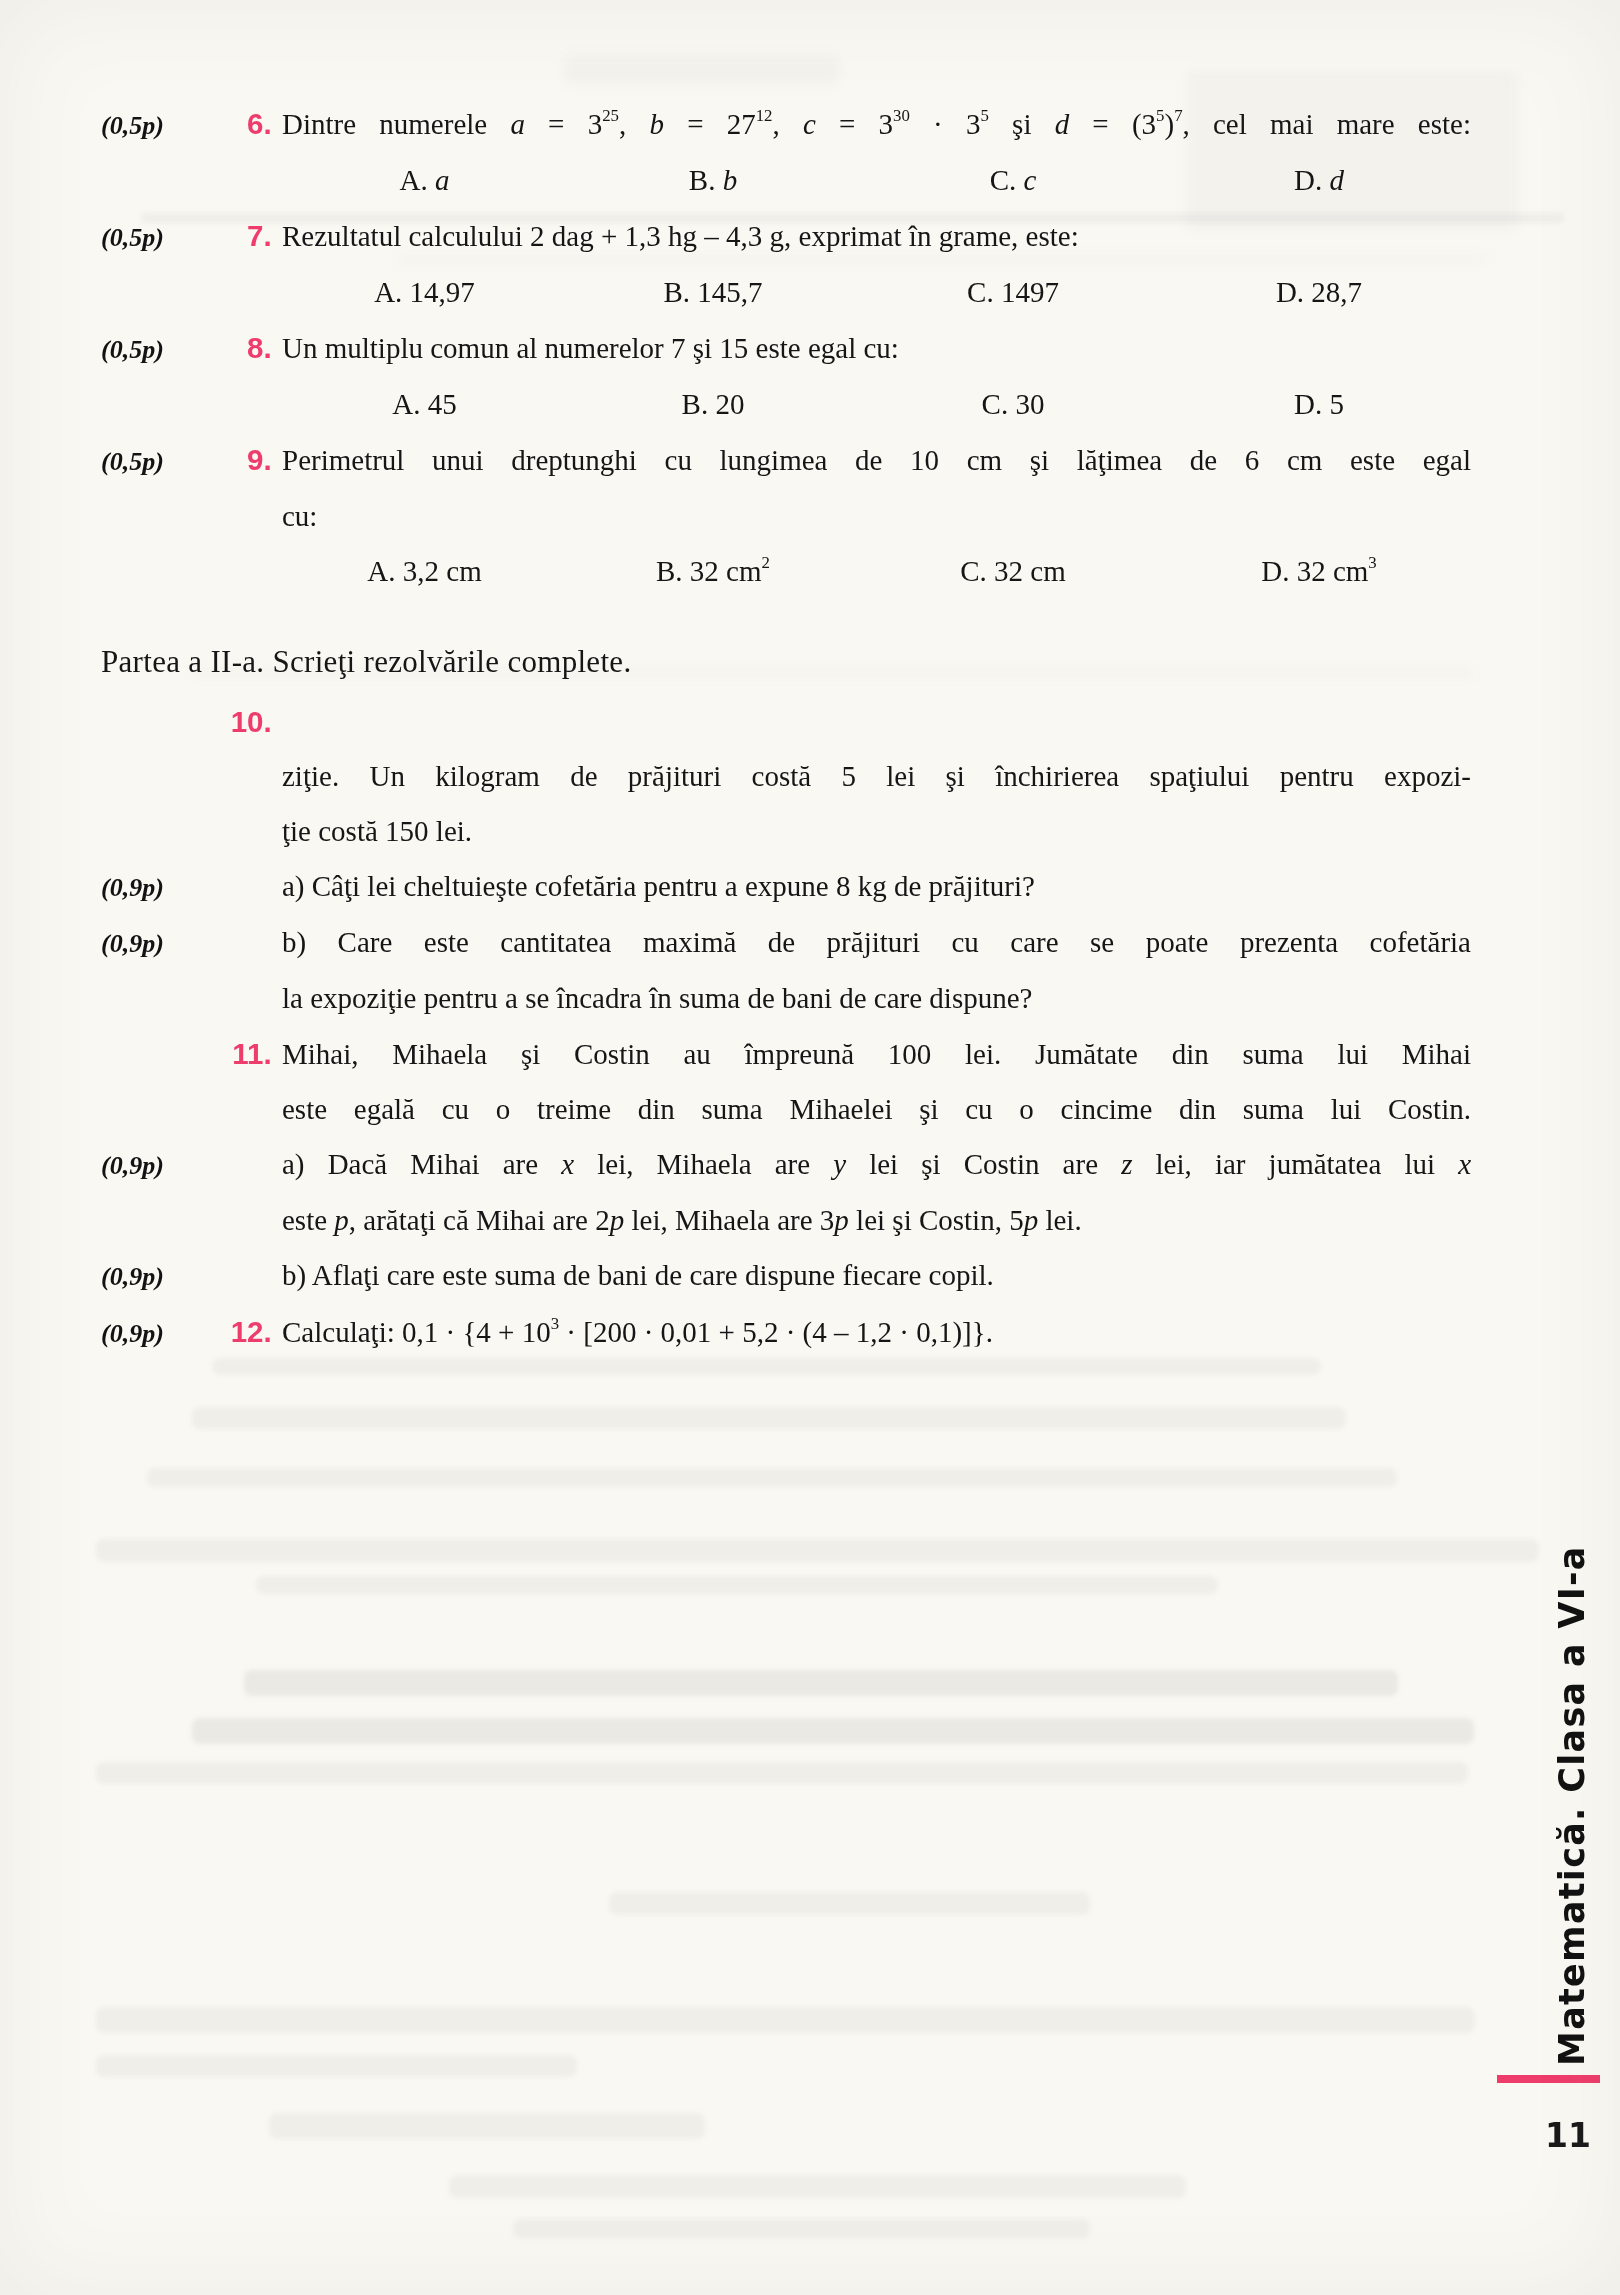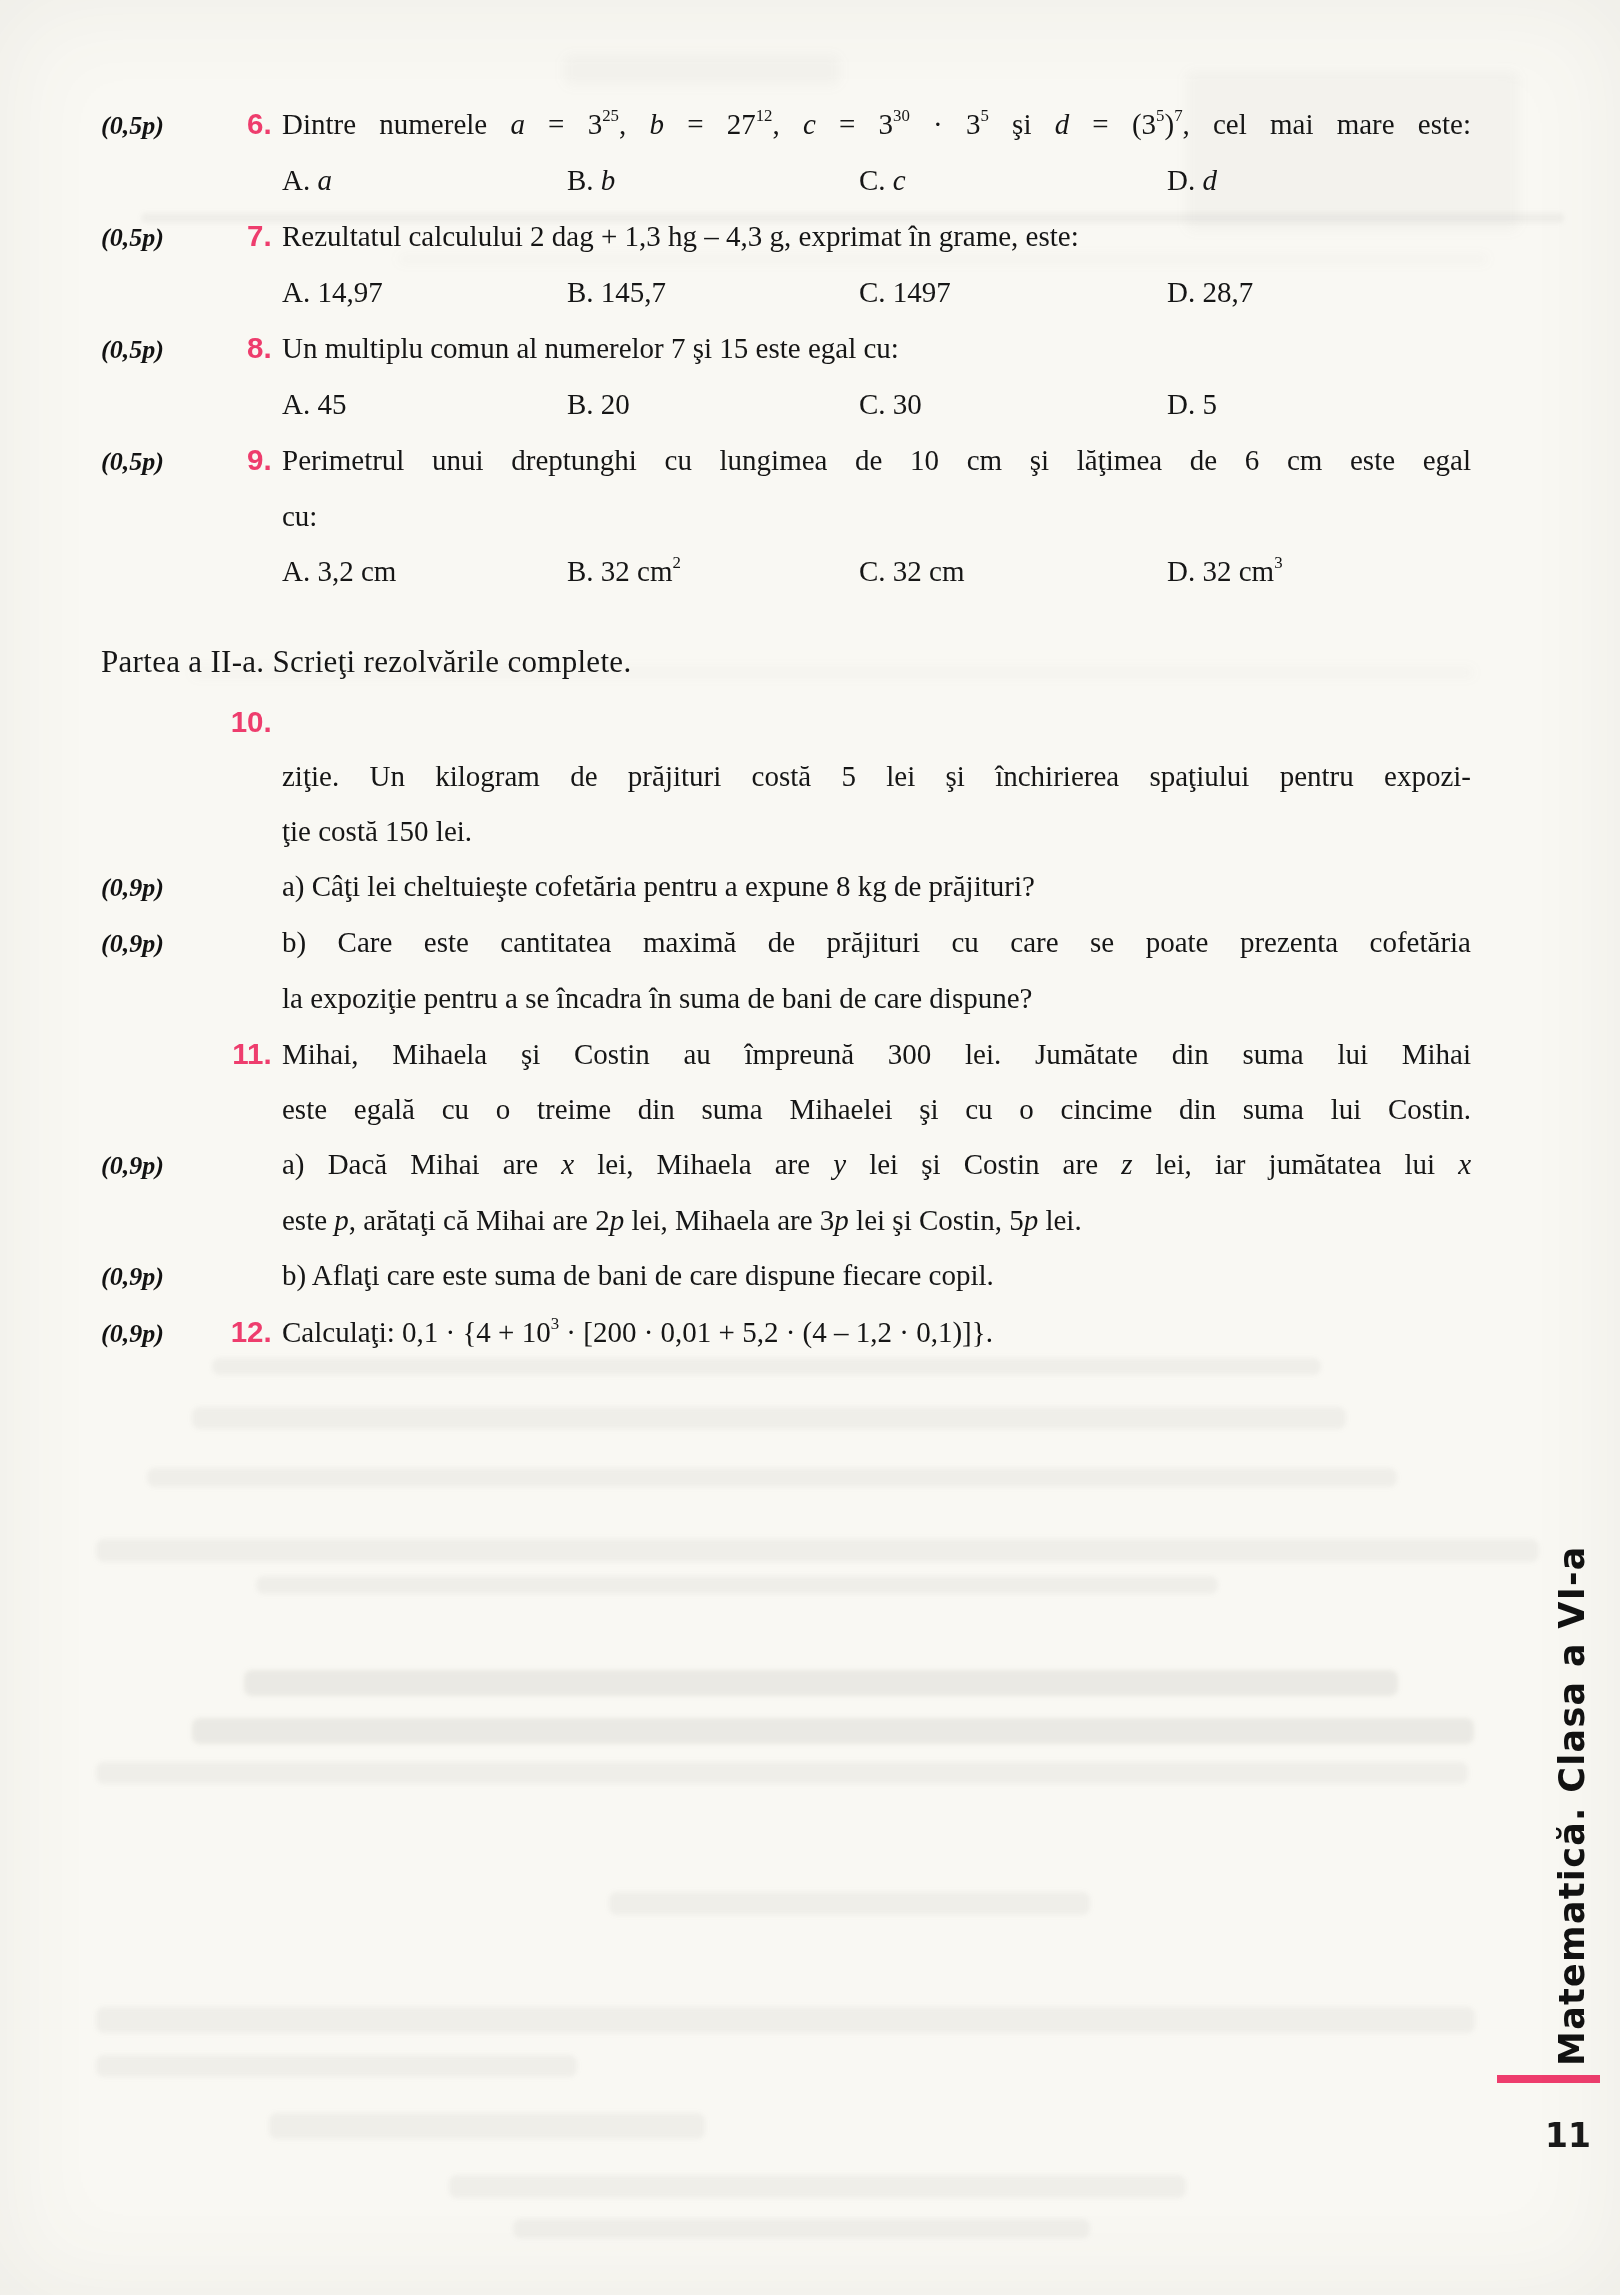--- a/index.html
+++ b/index.html
@@ -32,20 +32,21 @@
   .num{
     font-family:"Liberation Sans", sans-serif;
     font-weight:700; font-size:29.5px;
     color:var(--pink,#ee3d6d);
     text-align:right; padding-right:10.3px;
   }
   .j{ text-align:justify; text-align-last:justify; }
   .opts{
     display:grid;
     grid-template-columns:285px 292px 308px 1fr;
+    text-align:center;
   }
   .heading{
     font-size:31px; font-weight:400; line-height:55px;
     letter-spacing:0.3px;
     margin:35px 0 5.1px 0;
   }
   sup{ font-size:58%; line-height:0; position:relative; top:-0.12em;margin-top:36px; }
   .it{ font-style:italic; }
 
   .ghost{
@@ -214,21 +215,21 @@
   </div>
   <div class="row">
     <div class="cell label"></div>
       <div class="cell num"></div>
     <div class="cell"><span>la expoziţie pentru a se încadra în suma de bani de care dispune?</span></div>
   </div>
 
   <div class="row">
     <div class="cell label"></div>
     <div class="cell num">11.</div>
-    <div class="cell j"><span>Mihai, Mihaela şi Costin au împreună 300 lei. Jumătate din suma lui Mihai</span></div>
+    <div class="cell j"><span>Mihai, Mihaela şi Costin au împreună 100 lei. Jumătate din suma lui Mihai</span></div>
   </div>
   <div class="row">
     <div class="cell label"></div>
       <div class="cell num"></div>
     <div class="cell j"><span>este egală cu o treime din suma Mihaelei şi cu o cincime din suma lui Costin.</span></div>
   </div>
   <div class="row">
     <div class="cell label">(0,9p)</div>
     <div class="cell num"></div>
     <div class="cell j"><span>a) Dacă Mihai are </span><span class="it">x</span><span> lei, Mihaela are </span><span class="it">y</span><span> lei şi Costin are </span><span class="it">z</span><span> lei, iar jumătatea lui </span><span class="it">x</span></div>

